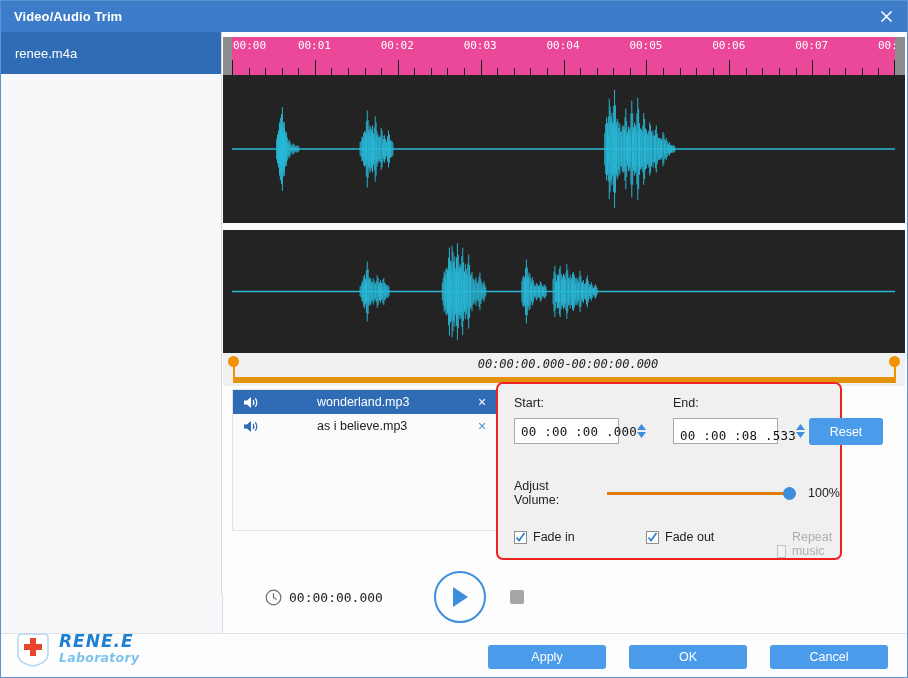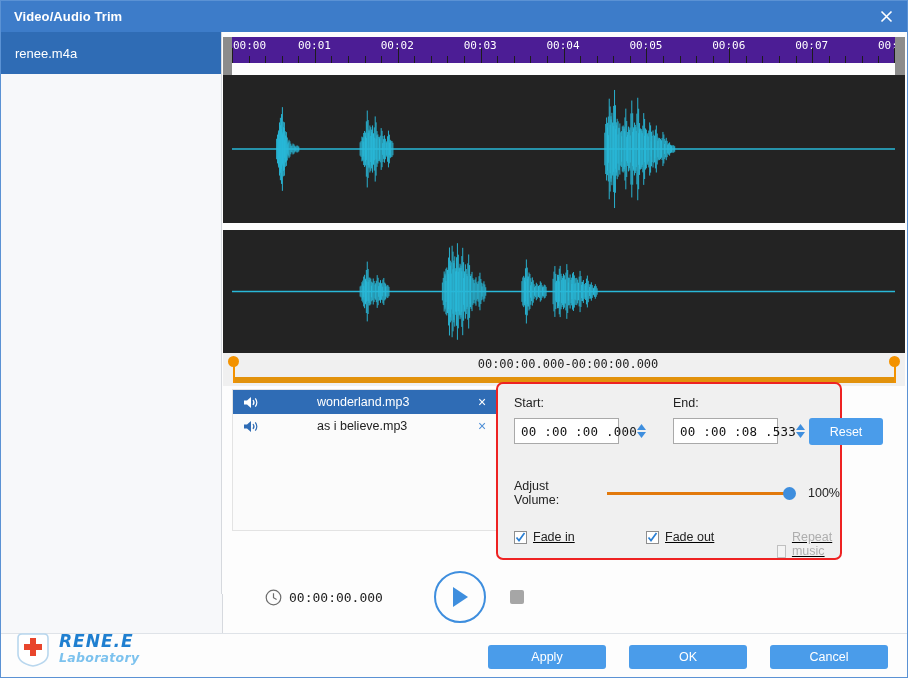--- a/index.html
+++ b/index.html
@@ -55,22 +55,22 @@
     cursor: pointer;
   }
   .sidebar-item.selected {
     background: #2f6cb5;
     color: #ffffff;
   }
 
   
   .ruler {
     position: absolute; left: 231px; top: 36px;
-    width: 663px; height: 26px;
-    background: #4c1d95;
+    width: 663px; height: 38px;
+    background: #ec4899;
     overflow: hidden;
   }
   .ruler .lbl {
     position: absolute; top: 2px;
     font-size: 11px; color: #ffffff;
     font-family: "DejaVu Sans Mono", monospace;
     white-space: nowrap;
   }
   .ruler .majortick {
     position: absolute; bottom: 0;
@@ -115,20 +115,21 @@
     position: absolute; left: 222px; top: 352px;
     width: 682px; height: 33px;
     background: #f0f0f0;
   }
   .rangebar .rangelabel {
     position: absolute; left: 8px; right: 0; top: 4px;
     text-align: center;
     font-size: 12px;
     font-family: "DejaVu Sans Mono", monospace;
     color: #222;
+    font-style: italic;
   }
   .rangebar .track {
     position: absolute; left: 10px; top: 24px;
     width: 662px; height: 6px;
     background: #e2920c;
   }
   .rangebar .handle {
     position: absolute; top: 3px;
     width: 11px; height: 11px;
     border-radius: 50%;
@@ -227,21 +228,21 @@
     margin-left: 10px;
   }
   .volrow .volthumb {
     position: absolute; right: -5px; top: -5px;
     width: 13px; height: 13px; border-radius: 50%;
     background: #3e8ede;
     cursor: pointer;
   }
   .volrow .volpct { margin-left: 17px; font-size: 12.5px; color: #222; }
 
-  .checkrow { position: absolute; top: 146px; display: flex; align-items: flex-end; cursor: pointer; text-decoration: underline; }
+  .checkrow { position: absolute; top: 146px; display: flex; align-items: flex-end; cursor: pointer; }
   .checkrow .box {
     width: 13px; height: 13px;
     border: 1px solid #8e8e8e;
     background: #fff;
     position: relative;
     margin-right: 6px;
   }
   .checkrow .box.disabled { border-color: #c0c0c0; background: #f4f4f4; }
   .checkrow .txt { font-size: 12.5px; color: #222; }
   .checkrow .txt.disabled { color: #aeaeae; }
@@ -887,21 +888,21 @@
         <svg width="9" height="6" viewBox="0 0 9 6">
             <path d="M4.5 0 L9 6 L0 6 Z" fill="#3e8ede"></path>
           </svg>
         <svg width="9" height="6" viewBox="0 0 9 6">
             <path d="M4.5 6 L0 0 L9 0 Z" fill="#3e8ede"></path>
           </svg>
       </span>
     </div>
 
     <div class="lbl" style="left:175px; top:12px;">End:</div>
-    <div class="spinbox" style="left:175px; top:34px; width:105px;">
+    <div class="spinbox" style="left:175px; top:34px; width:105px;align-items:flex-end;">
       <span class="val">00 :00 :08 .533</span>
       <span class="arrows">
         <svg width="9" height="6" viewBox="0 0 9 6">
             <path d="M4.5 0 L9 6 L0 6 Z" fill="#3e8ede"></path>
           </svg>
         <svg width="9" height="6" viewBox="0 0 9 6">
             <path d="M4.5 6 L0 0 L9 0 Z" fill="#3e8ede"></path>
           </svg>
       </span>
     </div>

